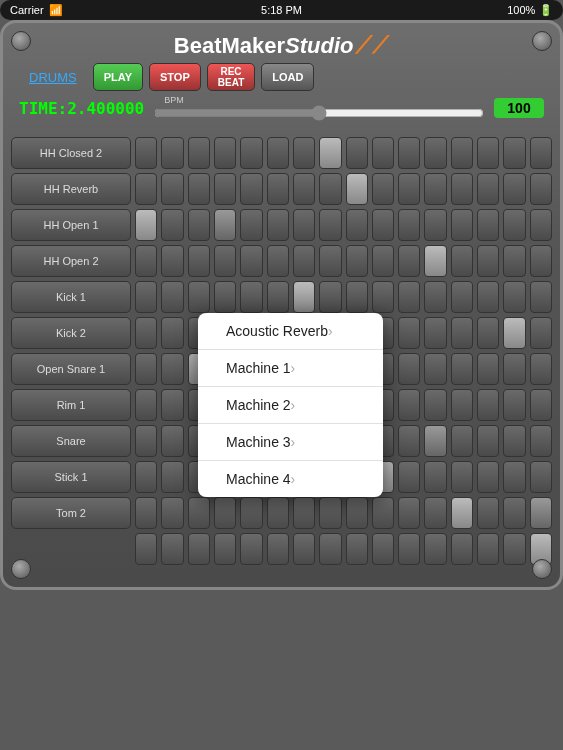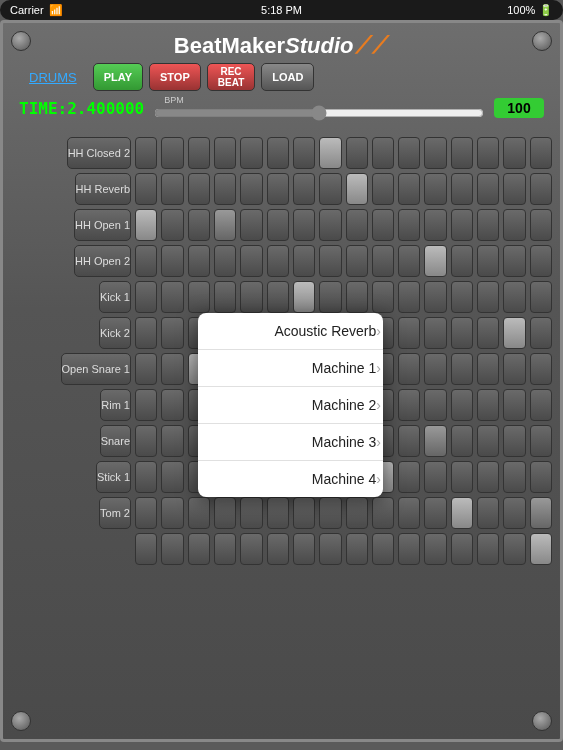--- a/index.html
+++ b/index.html
@@ -25,25 +25,25 @@
       color: #fff;
       border-radius: 10px;
     }
     .status-left { display: flex; align-items: center; gap: 6px; }
     .status-center { position: absolute; left: 50%; transform: translateX(-50%); }
     .status-right { display: flex; align-items: center; gap: 4px; }
 
     
     #main {
       width: 100%;
-      height: 722px;
+      height: 570px;
       background: linear-gradient(180deg, #6e6e6e 0%, #555 40%, #4a4a4a 100%);
       border: 3px solid #888;
       position: relative;
-      border-radius: 4px;
+      border-radius: 16px;
     }
 
     
     #header {
       display: flex;
       align-items: center;
       justify-content: center;
       padding: 8px 0 4px 0;
       position: relative;
     }
@@ -151,21 +151,20 @@
       display: flex;
       padding: 0 8px;
       gap: 4px;
       flex: 1;
     }
     #row-labels {
       display: flex;
       flex-direction: column;
       gap: 4px;
       min-width: 120px;
-      align-items: flex-end;
     }
     .row-label {
       height: 32px;
       background: linear-gradient(180deg, #6a6a6a, #4a4a4a);
       border: 1px solid #333;
       border-radius: 5px;
       display: flex;
       align-items: center;
       justify-content: center;
       font-size: 11px;
@@ -206,22 +205,22 @@
       width: 185px;
       background: #fff;
       border-radius: 8px;
       box-shadow: 0 4px 20px rgba(0,0,0,0.5);
       overflow: hidden;
       z-index: 100;
     }
     .menu-item {
       display: flex;
       align-items: center;
-      justify-content: flex-end;
-      padding: 10px 2px;
+      justify-content: flex-start;
+      padding: 10px 28px;
       font-size: 14px;
       color: #222;
       border-bottom: 1px solid #e0e0e0;
       cursor: pointer;
     }
     .menu-item:last-child { border-bottom: none; }
     .menu-chevron {
       color: #aaa;
       font-size: 14px;
     }

